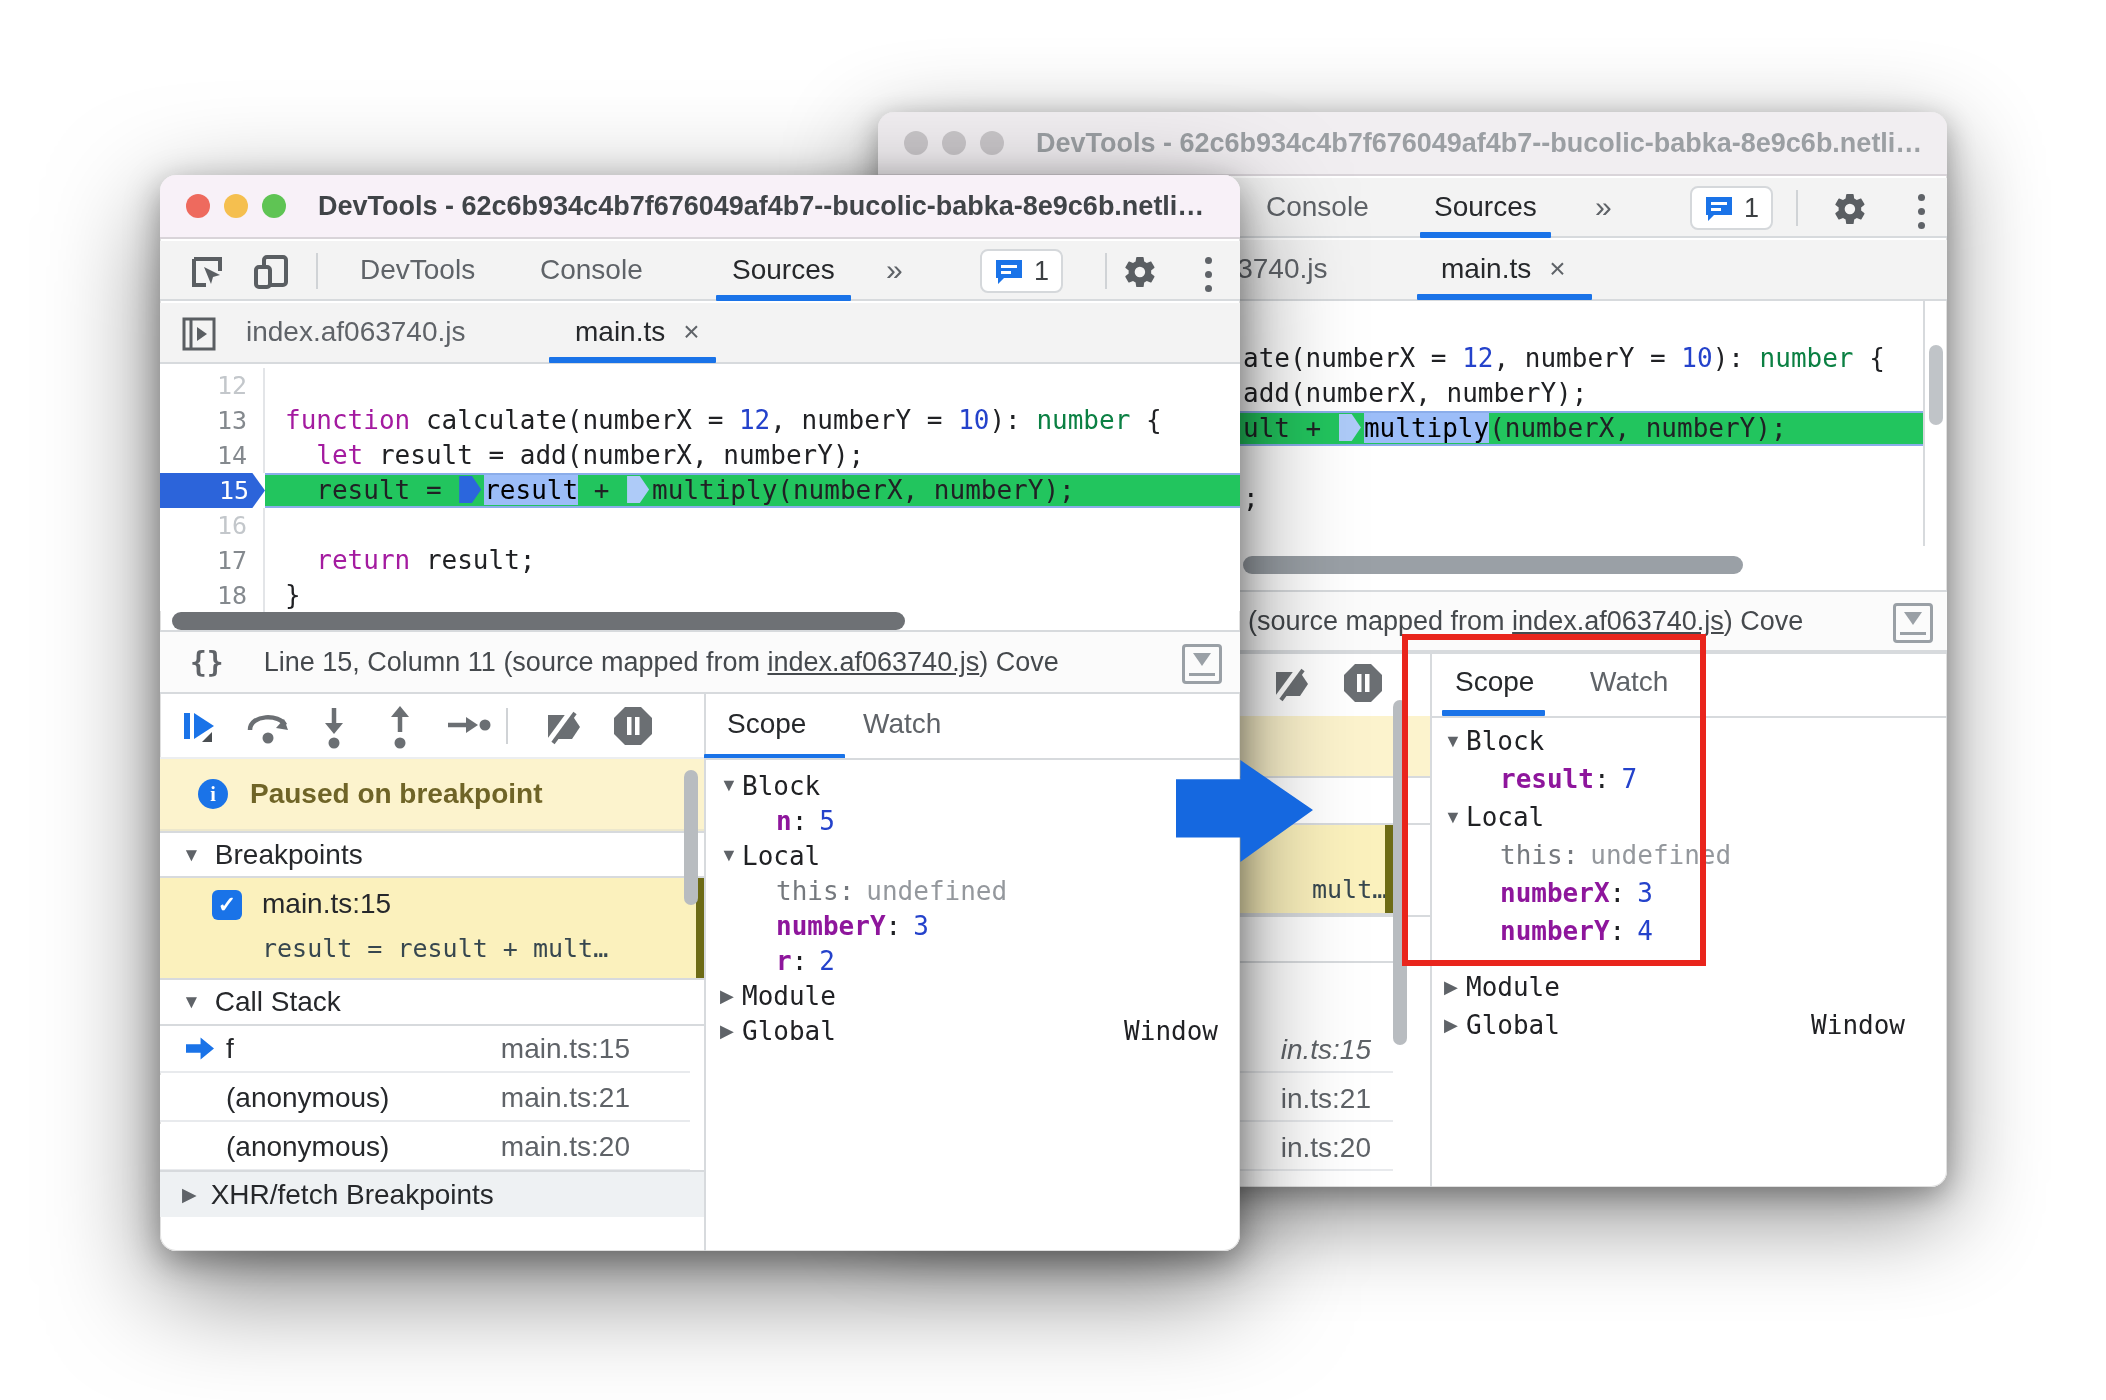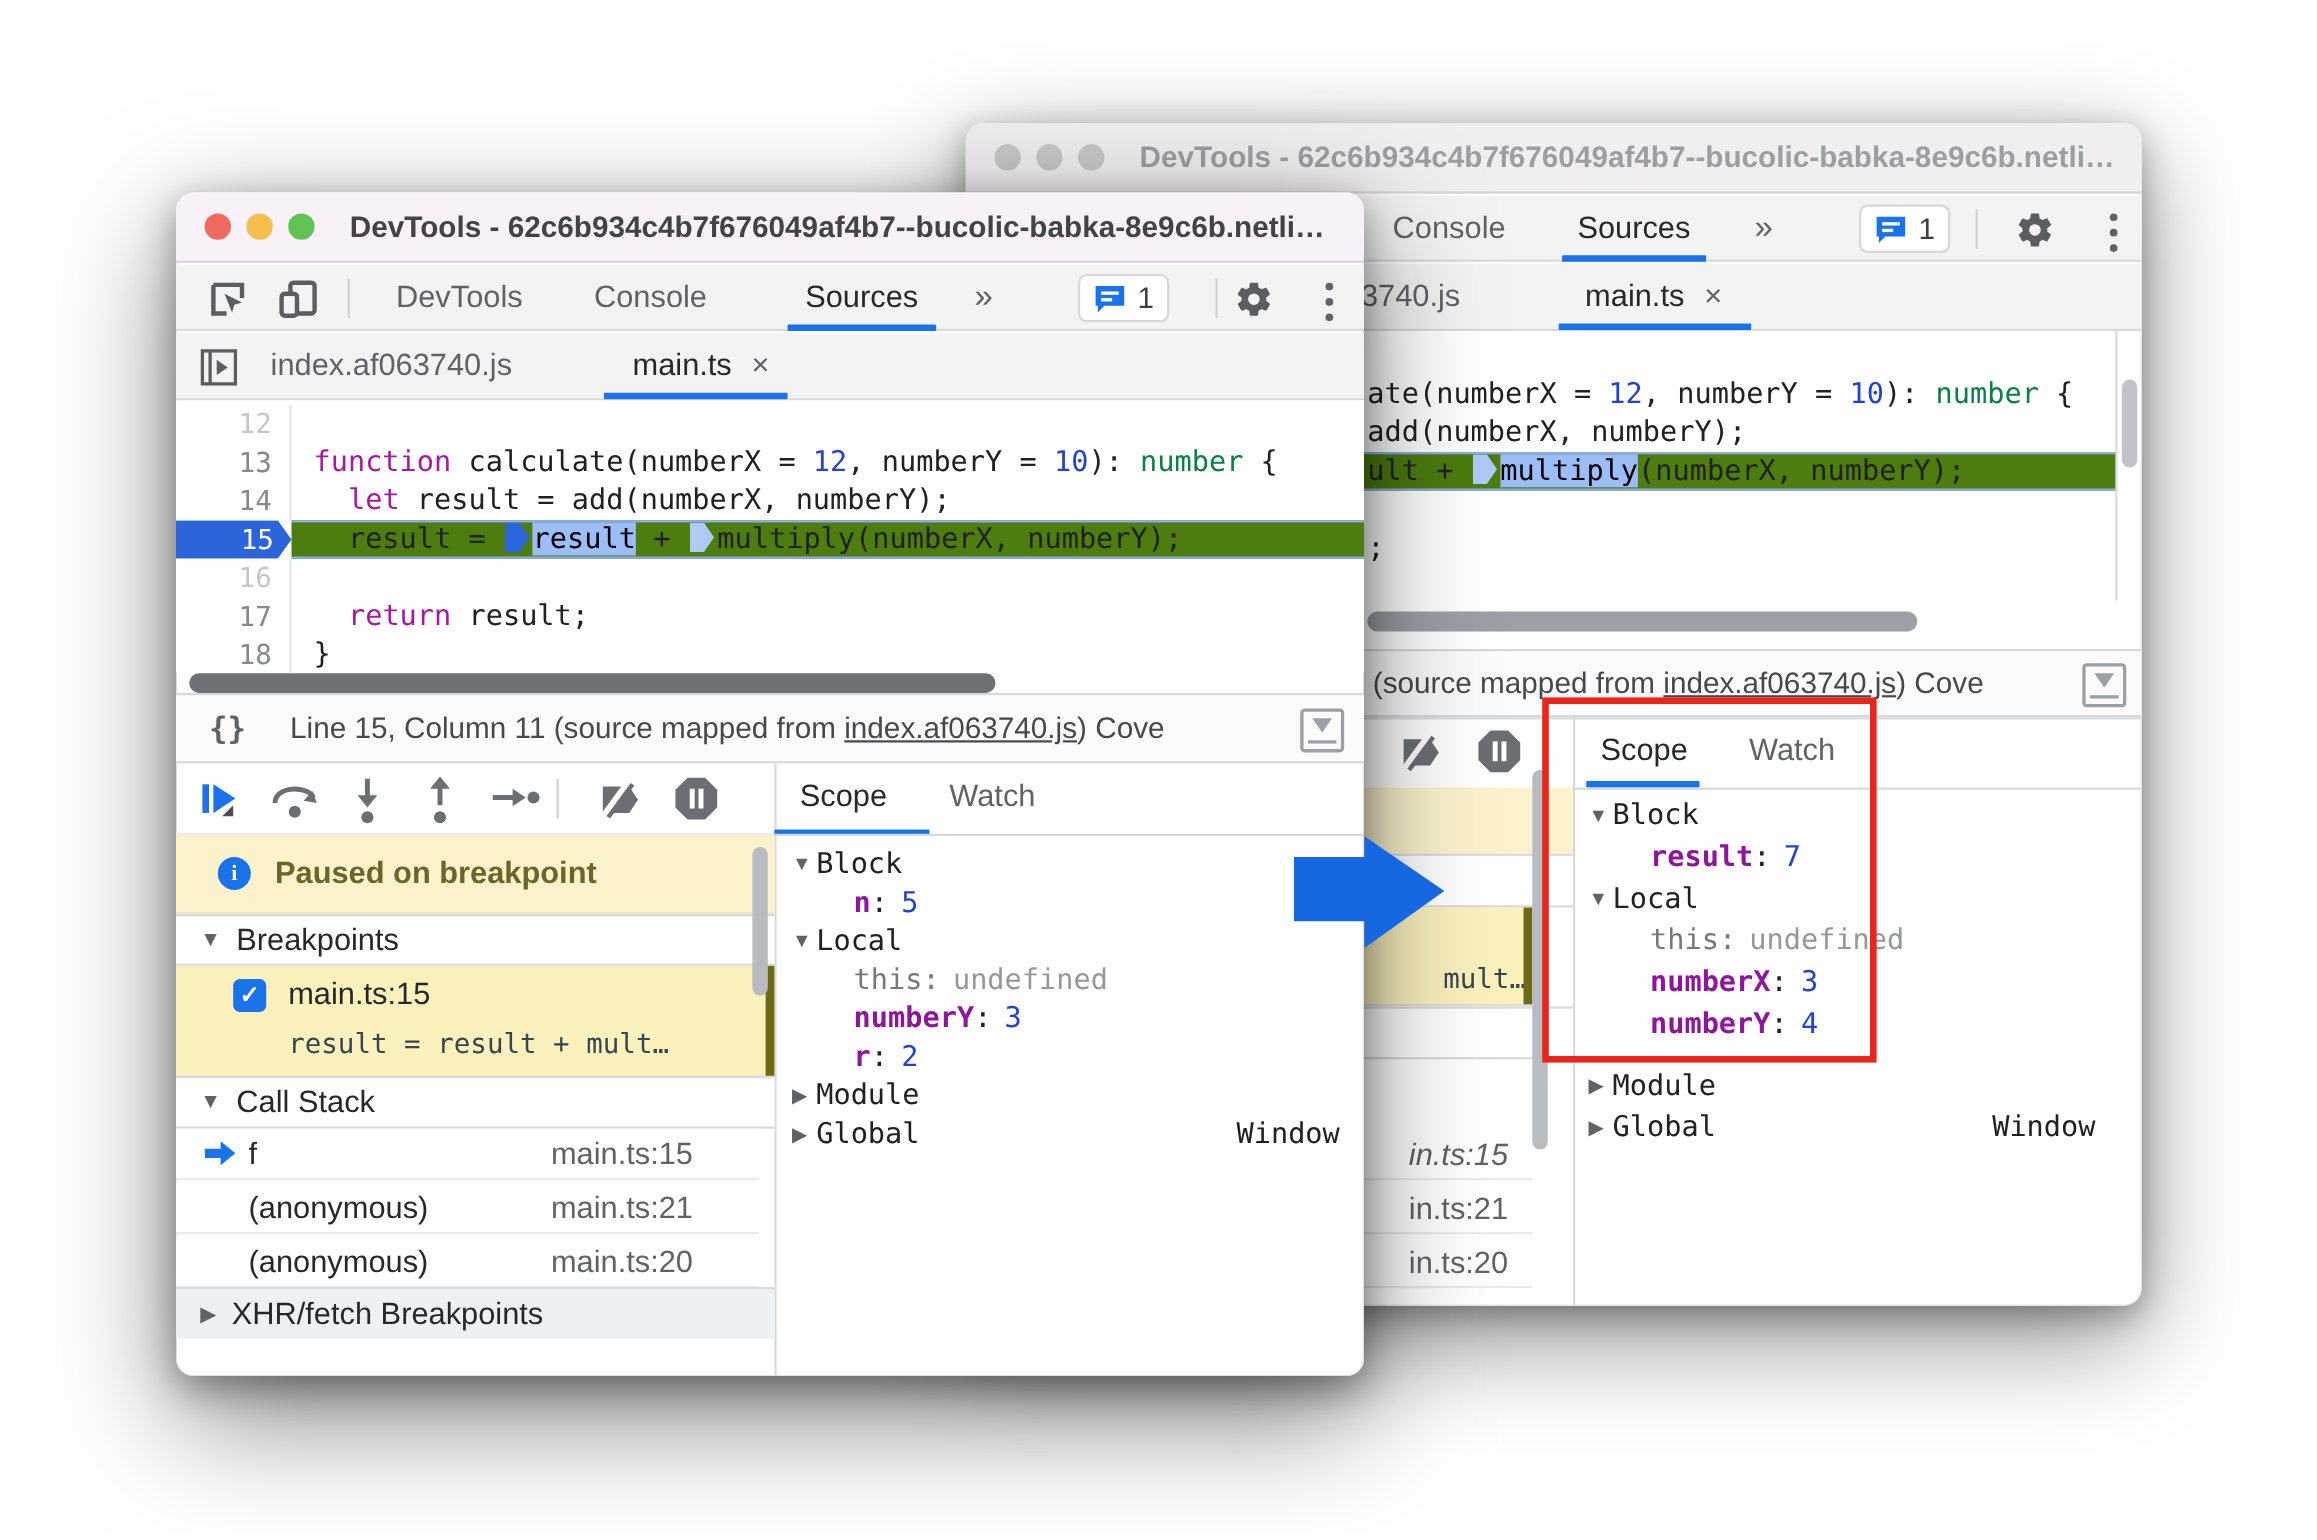--- a/index.html
+++ b/index.html
@@ -38,21 +38,21 @@
   .icon{position:absolute;display:flex;align-items:center;justify-content:center;}
   .dots{display:flex;flex-direction:column;gap:7px;align-items:center;}
   .dots i{width:7px;height:7px;border-radius:50%;background:#5f6368;display:block;}
   .cl{display:flex;height:35px;font-family:"DejaVu Sans Mono",monospace;font-size:26px;line-height:35px;white-space:pre;}
   .gut{width:105px;flex:none;text-align:right;padding-right:16px;color:#84898e;
        border-right:2px solid #e3e5e8;font-size:25px;}
   .gut.dim{color:#c3c7cb;}
   .cl.cur .gut{background:#2c64da;color:#fff;border-right:none;
                clip-path:polygon(0 0,88% 0,100% 50%,88% 100%,0 100%);}
   .ct{flex:1;padding-left:20px;}
-  .cl.cur .ct{background:#4d7c0f;box-shadow:inset 0 2px 0 #8badea, inset 0 -2px 0 #8badea;}
+  .cl.cur .ct{background:#22c55e;box-shadow:inset 0 2px 0 #8badea, inset 0 -2px 0 #8badea;}
   .t-pl{color:#202124;}.t-kw{color:#a41ba0;}.t-num{color:#2442cb;}.t-type{color:#0b8043;}
   .t-sel{background:#9cbdf8;}
   .marker{display:inline-block;width:22px;height:27px;vertical-align:-4px;margin:0 3px 0 2px;
           clip-path:polygon(0 0,58% 0,100% 50%,58% 100%,0 100%);}
   .marker.ms{background:#2b66dd;}
   .marker.ml{background:#aecbf8;}
   .hscroll{position:absolute;height:18px;border-radius:9px;}
   .vscroll{position:absolute;width:14px;border-radius:7px;background:#c0c4c8;}
 
   

